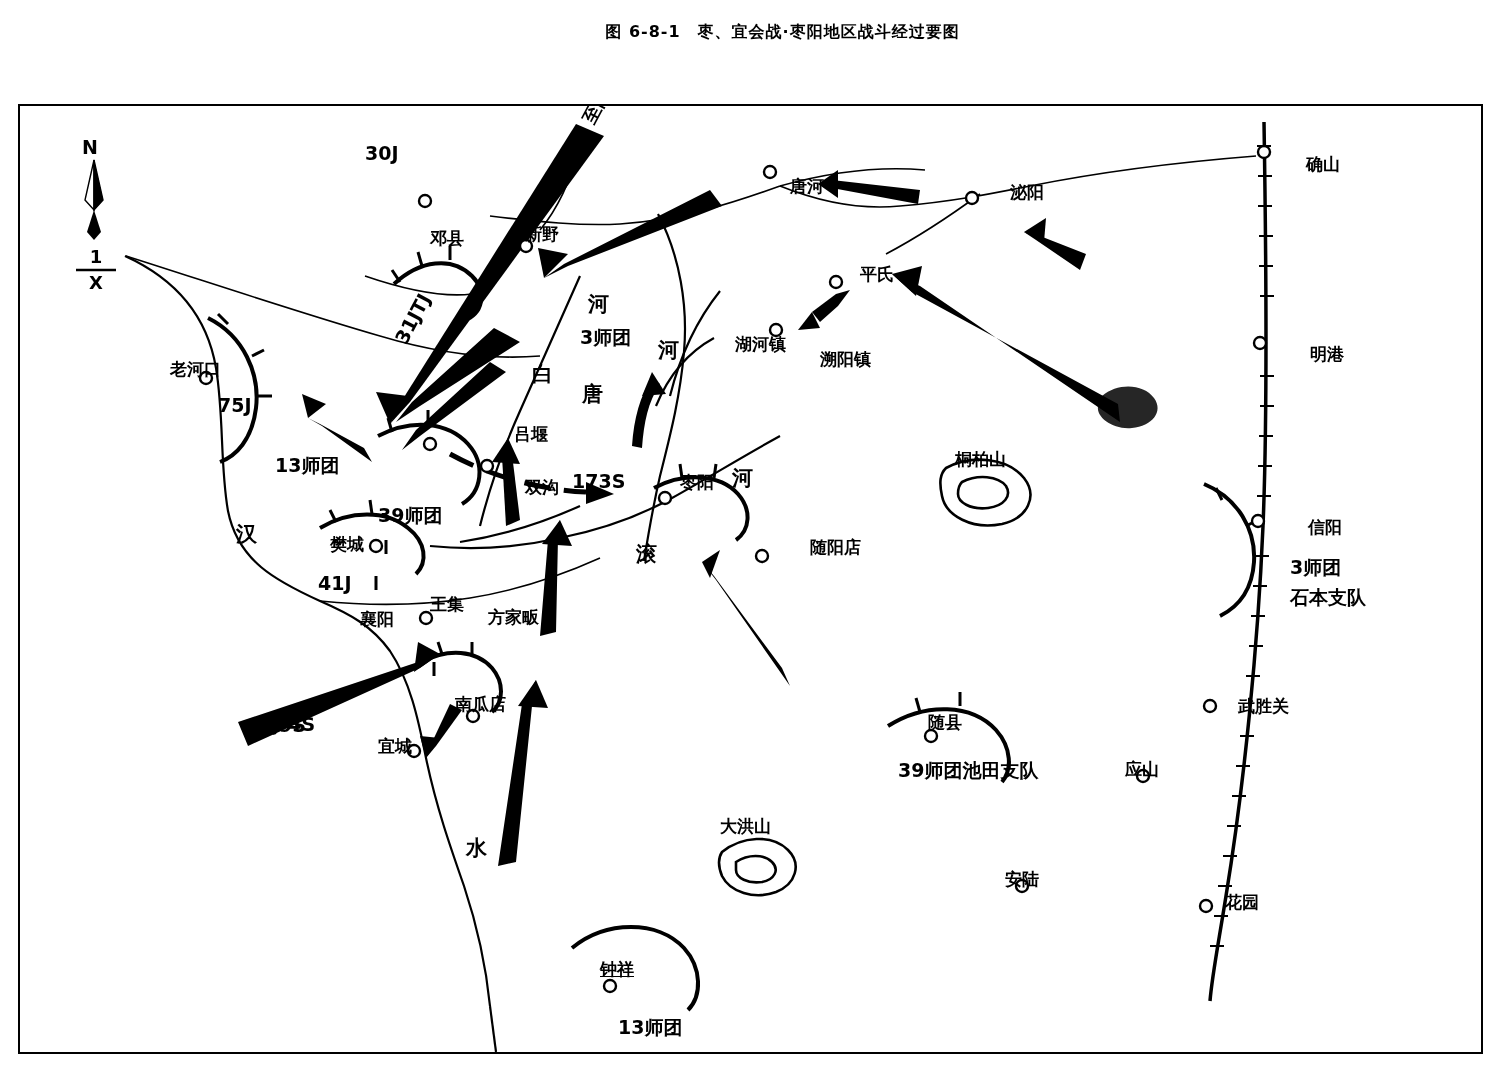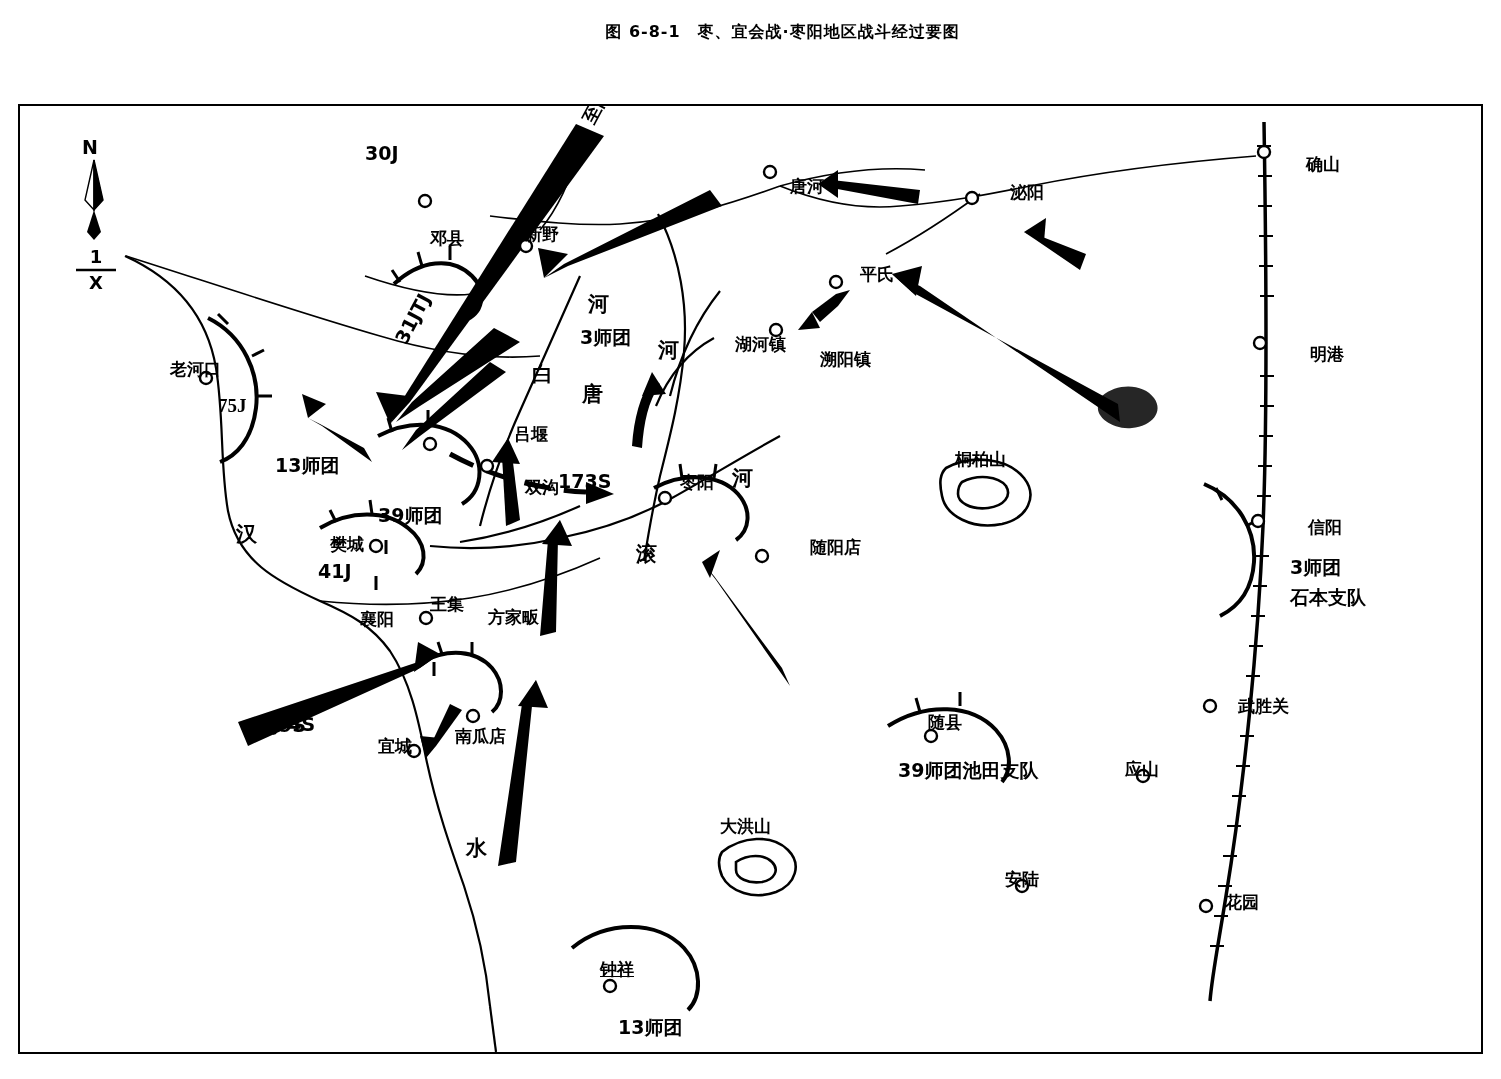--- a/index.html
+++ b/index.html
@@ -348,38 +348,38 @@
     <div class="lbl" style="left:450px; top:320px;margin-left:44px;">吕堰</div>
     <div class="lbl" style="left:935px; top:345px;">桐柏山</div>
     <div class="lbl" style="left:505px; top:373px;">双沟</div>
     <div class="lbl" style="left:660px; top:368px;">枣阳</div>
     <div class="lbl" style="left:1288px; top:413px;">信阳</div>
     <div class="lbl" style="left:310px; top:430px;">樊城</div>
     <div class="lbl" style="left:790px; top:433px;">随阳店</div>
     <div class="lbl" style="left:410px; top:490px;">王集</div>
     <div class="lbl" style="left:468px; top:503px;">方家畈</div>
     <div class="lbl" style="left:340px; top:505px;">襄阳</div>
-    <div class="lbl" style="left:435px; top:622px;">南瓜店</div>
+    <div class="lbl" style="left:435px; top:590px;">南瓜店</div>
     <div class="lbl" style="left:1218px; top:592px;">武胜关</div>
     <div class="lbl" style="left:908px; top:608px;">随县</div>
     <div class="lbl" style="left:358px; top:632px;">宜城</div>
     <div class="lbl" style="left:1105px; top:655px;">应山</div>
     <div class="lbl" style="left:700px; top:712px;">大洪山</div>
     <div class="lbl" style="left:985px; top:765px;">安陆</div>
     <div class="lbl" style="left:1205px; top:788px;">花园</div>
     <div class="lbl" style="left:580px; top:855px;text-decoration:underline;">钟祥</div>
 
     <div class="lbl big" style="left:345px; top:38px;">30J</div>
     <div class="lbl big rot" style="left:372px; top:232px; transform:rotate(-62deg);">31JTJ</div>
     <div class="lbl big" style="left:560px; top:222px;">3师团</div>
-    <div class="lbl big" style="left:198px; top:290px;font-family:Liberation Serif, serif;">75J</div>
+    <div class="lbl big" style="left:198px; top:290px;">75J</div>
     <div class="lbl big" style="left:255px; top:350px;">13师团</div>
     <div class="lbl big" style="left:358px; top:400px;">39师团</div>
-    <div class="lbl big" style="left:538px; top:366px;">173S</div>
-    <div class="lbl big" style="left:298px; top:456px;">41J</div>
+    <div class="lbl big" style="left:552px; top:366px;">173S</div>
+    <div class="lbl big" style="left:298px; top:468px;">41J</div>
     <div class="lbl big" style="left:1270px; top:452px;">3师团</div>
     <div class="lbl big" style="left:1270px; top:482px;">石本支队</div>
     <div class="lbl big" style="left:255px; top:570px;margin-top:39px;">74S</div>
     <div class="lbl big" style="left:240px; top:610px;">骑9S</div>
     <div class="lbl big" style="left:878px; top:655px;">39师团池田支队</div>
     <div class="lbl big" style="left:598px; top:912px;">13师团</div>
 
     <div class="lbl rot" style="left:560px; top:12px; transform:rotate(-62deg); font-size:18px;">至南阳</div>
     <div class="lbl" style="left:512px; top:258px; font-size:21px;">白</div>
     <div class="lbl" style="left:568px; top:188px; font-size:21px;">河</div>

